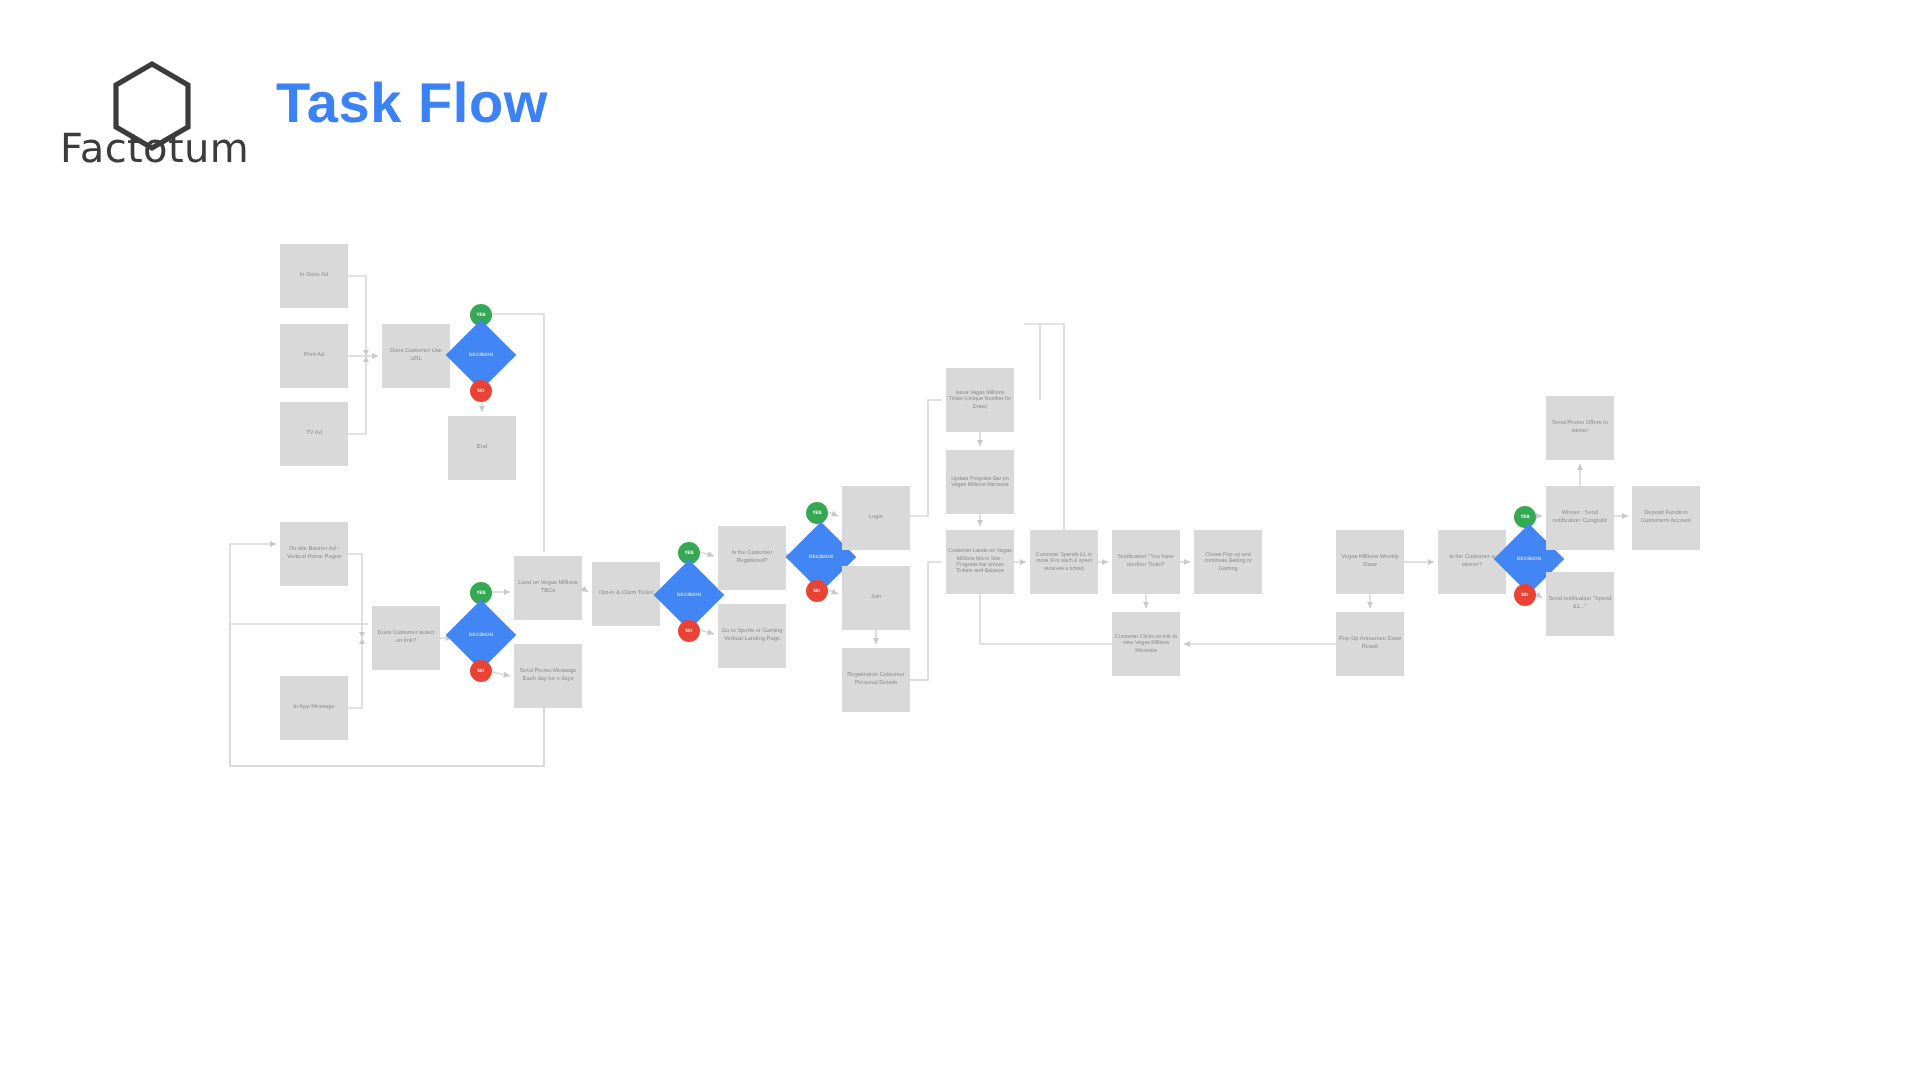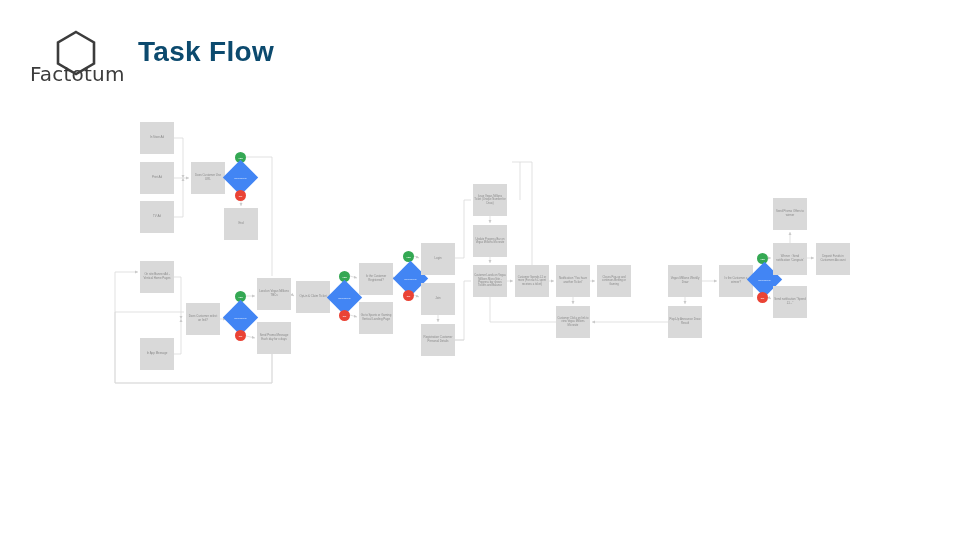--- a/index.html
+++ b/index.html
@@ -18,21 +18,21 @@
   #logo-mark{
     position:absolute;left:55px;top:30px;width:42px;height:46px;
   }
   #logo-word{
     position:absolute;left:30px;top:62px;width:100px;
     font-size:20px;letter-spacing:.2px;color:#3c3c3c;
     font-family:"DejaVu Sans",sans-serif;font-weight:400;
   }
   #page-title{
     position:absolute;left:138px;top:36px;
-    font-size:28px;font-weight:bold;color:#0c4a6e;
+    font-size:28px;font-weight:bold;color:#3b82f6;
     letter-spacing:.3px;
   }
 
   
   #canvas{position:absolute;left:0;top:100px;width:960px;height:440px;}
   #edges{position:absolute;left:0;top:0;width:960px;height:440px;}
 
   .node{
     position:absolute;box-sizing:border-box;
     display:flex;align-items:center;justify-content:center;

